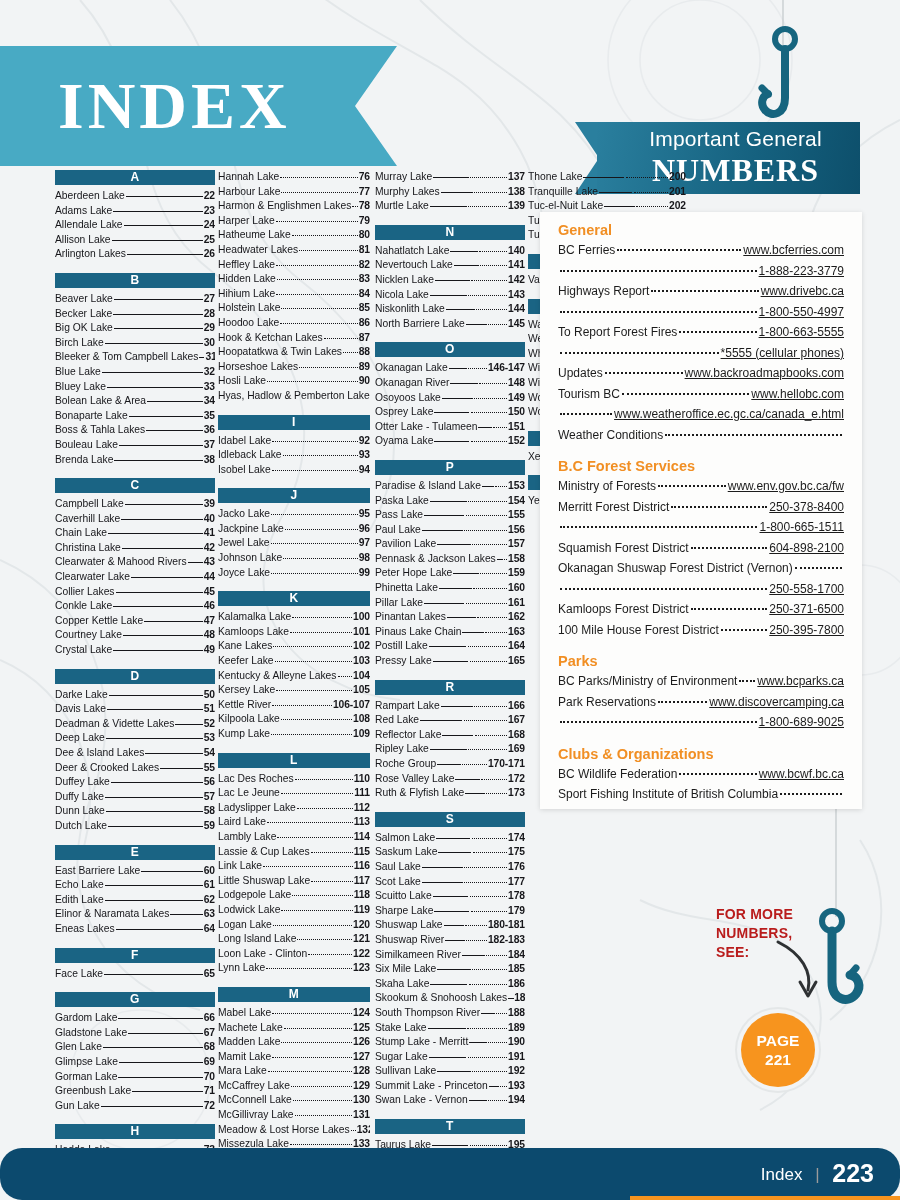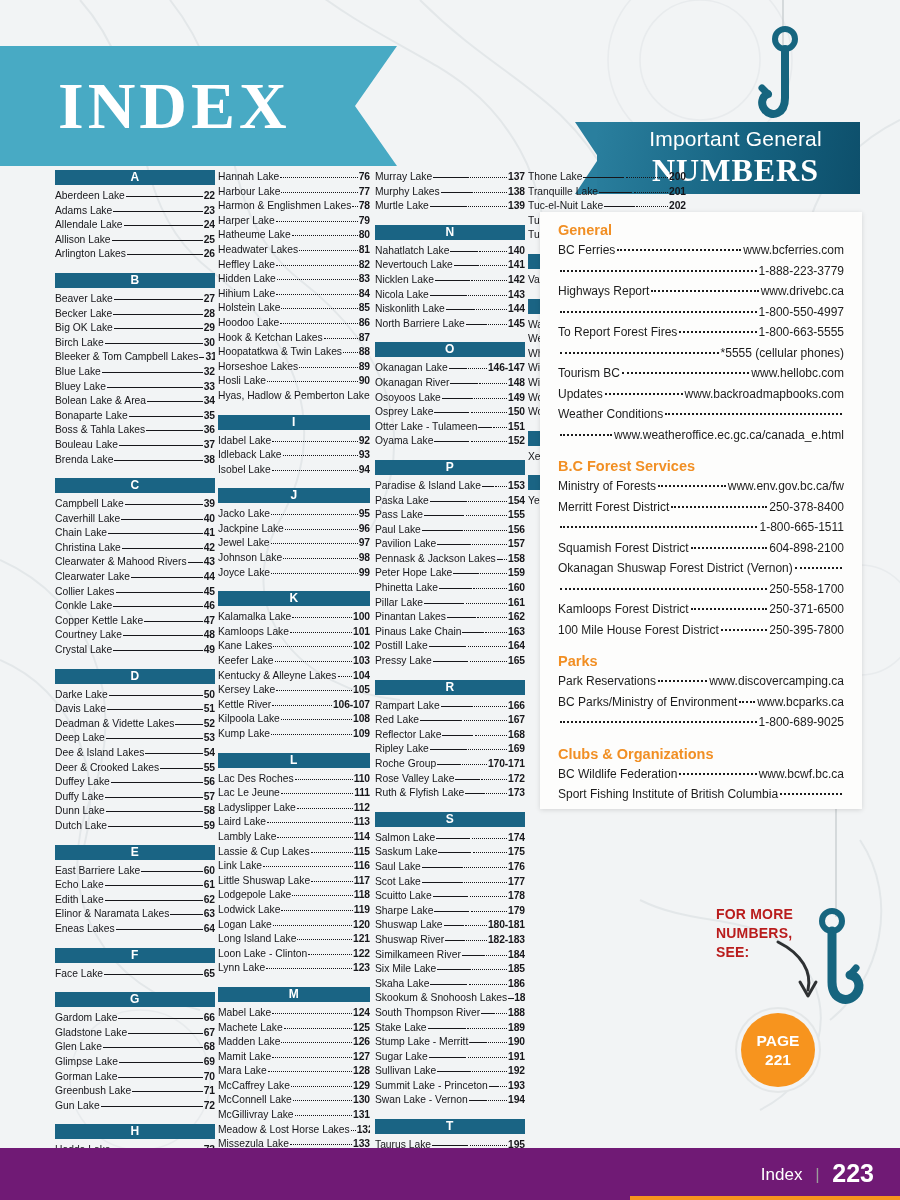--- a/index.html
+++ b/index.html
@@ -116,41 +116,41 @@
   .nline{
     display:flex; align-items:baseline;
     font-size:12px; color:#1c1c1c; line-height:20.5px; white-space:nowrap;
   }
   .nline .lbl{ flex:0 0 auto; }
   .nline .ld2{ flex:1 1 auto; min-width:4px; margin:0 2px; position:relative; height:12px; }
   .nline .ld2::after{
     content:""; position:absolute; left:0; right:0; bottom:3px;
     border-bottom:2px dotted #1c1c1c;
   }
-  .nline .val{ flex:0 0 auto; }
+  .nline .val{ flex:0 0 auto;text-decoration:underline; }
 
   
   .more-wrap{ position:absolute; left:716px; top:905px; z-index:6; }
   .more-text{
     font-weight:bold; font-size:14px; line-height:19px; color:#b91c1c;
     letter-spacing:.2px;
   }
   .page-badge{
     position:absolute; left:741px; top:1013px; width:74px; height:74px;
     border-radius:50%; background:#f7941e; color:#fff; text-align:center;
     font-weight:bold; font-size:15.5px; line-height:19px;
     display:flex; flex-direction:column; align-items:center; justify-content:center;
     z-index:6;
     box-shadow:0 0 0 4px #f2f4f5, 0 0 0 6px #e4e7e8;
   }
 
   
   .footer{
     position:absolute; left:0; bottom:0; width:900px; height:52px;
-    background:#701a75; z-index:7;
+    background:#0c4a6e; z-index:7;border-radius:22px;
   }
   .footer .ft{
     position:absolute; right:26px; top:12px;
     color:#fff; font-size:17px; line-height:26px;
   }
   .footer .ft .pg{
     font-weight:bold; font-size:25px; vertical-align:-2px; margin-left:8px;
   }
   .footer .ft .bar{ color:#9b9b9b; margin-left:8px; }
   .footer .accent{
@@ -1198,90 +1198,90 @@
         <span class="lbl">To Report Forest Fires</span>
         <span class="ld2"></span>
         <span class="val">1-800-663-5555</span>
       </div>
       <div class="nline">
         <span class="lbl"></span>
         <span class="ld2"></span>
         <span class="val">*5555 (cellular phones)</span>
       </div>
       <div class="nline">
+        <span class="lbl">Updates</span>
+        <span class="ld2"></span>
+        <span class="val">www.backroadmapbooks.com</span>
+      </div>
+      <div class="nline">
         <span class="lbl">Tourism BC</span>
         <span class="ld2"></span>
         <span class="val">www.hellobc.com</span>
       </div>
       <div class="nline">
-        <span class="lbl">Updates</span>
-        <span class="ld2"></span>
-        <span class="val">www.backroadmapbooks.com</span>
+        <span class="lbl"></span>
+        <span class="ld2"></span>
+        <span class="val">www.weatheroffice.ec.gc.ca/canada_e.html</span>
       </div>
       <div class="nline">
         <span class="lbl">Weather Conditions</span>
         <span class="ld2"></span>
         <span class="val"></span>
       </div>
+      <div class="sec-title gap">B.C Forest Services</div>
+      <div class="nline">
+        <span class="lbl">Ministry of Forests</span>
+        <span class="ld2"></span>
+        <span class="val">www.env.gov.bc.ca/fw</span>
+      </div>
+      <div class="nline">
+        <span class="lbl">Merritt Forest District</span>
+        <span class="ld2"></span>
+        <span class="val">250-378-8400</span>
+      </div>
       <div class="nline">
         <span class="lbl"></span>
         <span class="ld2"></span>
-        <span class="val">www.weatheroffice.ec.gc.ca/canada_e.html</span>
-      </div>
-      <div class="sec-title gap">B.C Forest Services</div>
-      <div class="nline">
-        <span class="lbl">Ministry of Forests</span>
-        <span class="ld2"></span>
-        <span class="val">www.env.gov.bc.ca/fw</span>
-      </div>
-      <div class="nline">
-        <span class="lbl">Merritt Forest District</span>
-        <span class="ld2"></span>
-        <span class="val">250-378-8400</span>
+        <span class="val">1-800-665-1511</span>
+      </div>
+      <div class="nline">
+        <span class="lbl">Squamish Forest District</span>
+        <span class="ld2"></span>
+        <span class="val">604-898-2100</span>
+      </div>
+      <div class="nline">
+        <span class="lbl">Okanagan Shuswap Forest District (Vernon)</span>
+        <span class="ld2"></span>
+        <span class="val"></span>
       </div>
       <div class="nline">
         <span class="lbl"></span>
         <span class="ld2"></span>
-        <span class="val">1-800-665-1511</span>
-      </div>
-      <div class="nline">
-        <span class="lbl">Squamish Forest District</span>
-        <span class="ld2"></span>
-        <span class="val">604-898-2100</span>
-      </div>
-      <div class="nline">
-        <span class="lbl">Okanagan Shuswap Forest District (Vernon)</span>
-        <span class="ld2"></span>
-        <span class="val"></span>
-      </div>
-      <div class="nline">
-        <span class="lbl"></span>
-        <span class="ld2"></span>
         <span class="val">250-558-1700</span>
       </div>
       <div class="nline">
         <span class="lbl">Kamloops Forest District</span>
         <span class="ld2"></span>
         <span class="val">250-371-6500</span>
       </div>
       <div class="nline">
         <span class="lbl">100 Mile House Forest District</span>
         <span class="ld2"></span>
         <span class="val">250-395-7800</span>
       </div>
       <div class="sec-title gap">Parks</div>
       <div class="nline">
+        <span class="lbl">BC Parks/Ministry of Environment</span>
+        <span class="ld2"></span>
+        <span class="val">www.bcparks.ca</span>
+      </div>
+      <div class="nline">
         <span class="lbl">Park Reservations</span>
         <span class="ld2"></span>
         <span class="val">www.discovercamping.ca</span>
-      </div>
-      <div class="nline">
-        <span class="lbl">BC Parks/Ministry of Environment</span>
-        <span class="ld2"></span>
-        <span class="val">www.bcparks.ca</span>
       </div>
       <div class="nline">
         <span class="lbl"></span>
         <span class="ld2"></span>
         <span class="val">1-800-689-9025</span>
       </div>
       <div class="sec-title gap">Clubs &amp; Organizations</div>
       <div class="nline">
         <span class="lbl">BC Wildlife Federation</span>
         <span class="ld2"></span>

